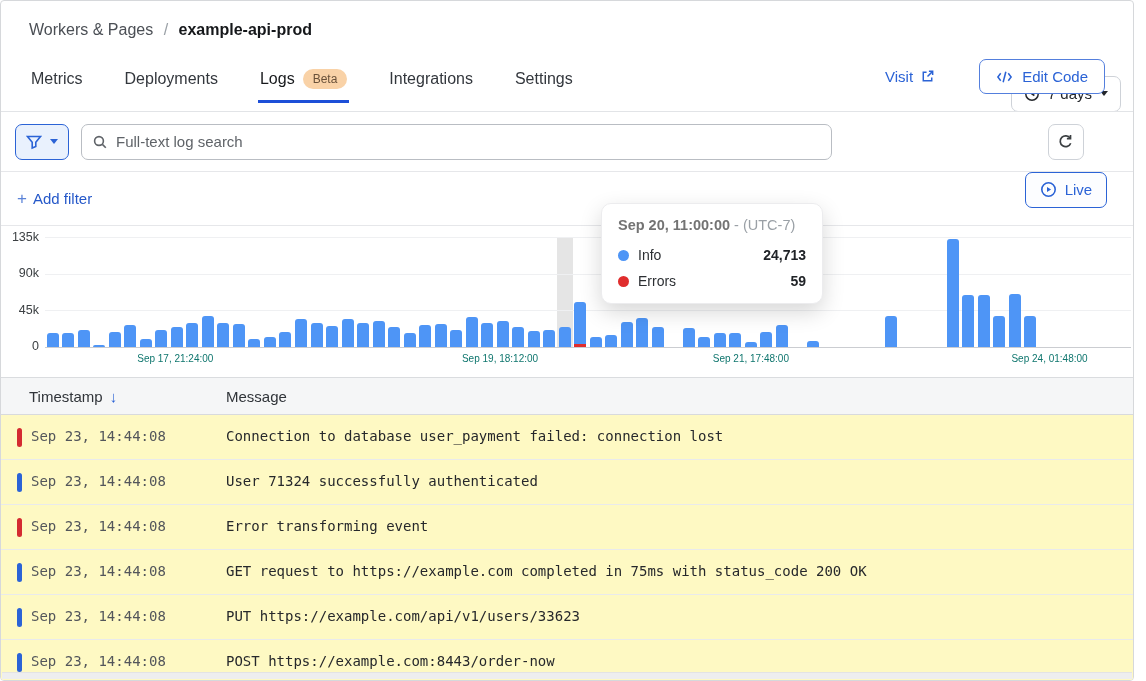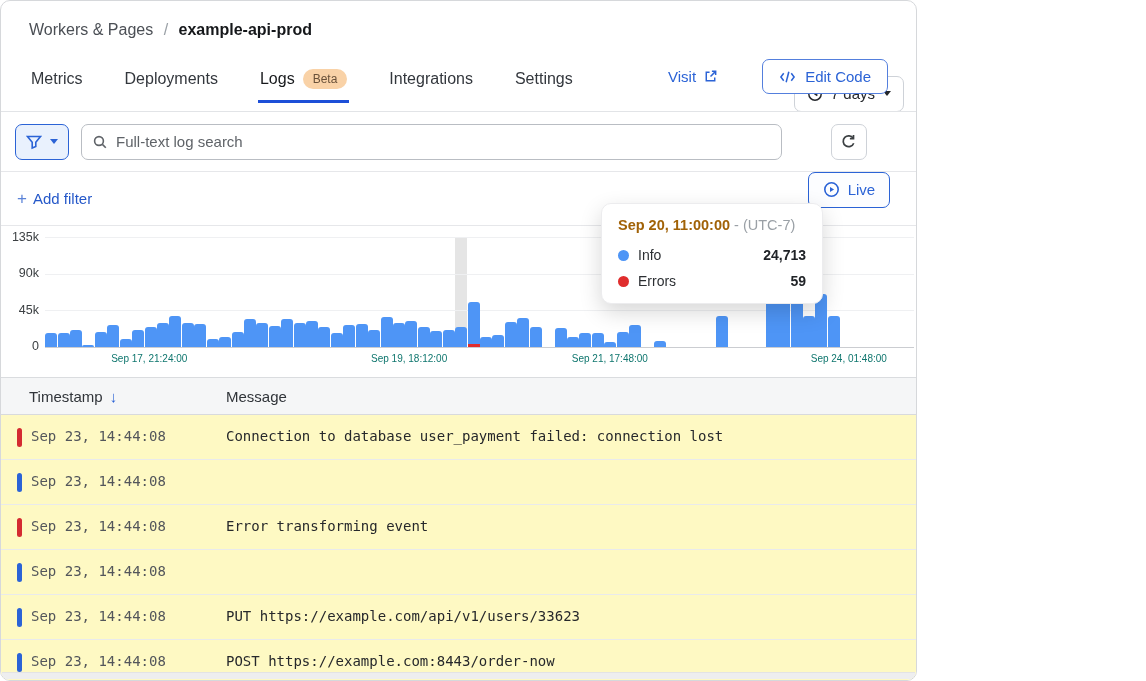--- a/index.html
+++ b/index.html
@@ -1,20 +1,20 @@
 <!DOCTYPE html>
 <html><head>
 <meta charset="utf-8">
 <style>
   * { margin:0; padding:0; box-sizing:border-box; }
   html,body { background:#ffffff; }
   body { font-family:"Liberation Sans", sans-serif; color:#1f2226; }
   .page {
-    position:relative; width:917px; height:681px; background:#fff;
-    border:1px solid #d6d8db; border-radius:10px; overflow:hidden;
+    position:relative; width:1134px; height:681px; background:#fff;
+    border:1px solid #d6d8db; border-radius:4px; overflow:hidden;
   }
   
   .hdr { height:111px; border-bottom:1px solid #e2e4e7; position:relative; }
   .crumbs { position:absolute; left:28px; top:20px; font-size:16px; }
   .crumb-parent { color:#4b4f55; }
   .crumb-sep { color:#9aa0a6; margin:0 6px; }
   .crumb-current { color:#15171a; font-weight:bold; }
   .tabs { position:absolute; left:28px; top:58px; display:flex; gap:38px; align-items:center; }
   .tab { font-size:16px; color:#33373d; padding:10px 2px 14px; cursor:pointer; display:flex; align-items:center; gap:8px; }
   .tab.active { color:#17191c; border-bottom:3px solid #1d4fd8; padding-bottom:11px; }
@@ -60,21 +60,21 @@
   .slot { flex:1; height:110px; display:flex; align-items:flex-end; justify-content:center; }
   .slot.hovered { background:#e5e5e5; }
   .bar { width:12px; background:#4e95f6; border-radius:3px 3px 0 0; position:relative; }
   .err { position:absolute; bottom:0; left:0; right:0; background:#e02d2d; }
   .xticks { position:absolute; left:44px; right:2px; top:127px; height:16px; }
   .xtick { position:absolute; transform:translateX(-50%); font-size:10px; color:#0f766e; white-space:nowrap; }
   
   .tip { position:absolute; left:600px; top:202px; width:222px; background:#fff; border:1px solid #ececee;
     border-radius:10px; box-shadow:0 8px 22px rgba(0,0,0,.16); padding:13px 16px 14px; z-index:20; }
   .tip-title { font-size:14.5px; }
-  .tip-title b { color:#a16207; }
+  .tip-title b { color:#737373; }
   .tip-tz { color:#9aa0a6; }
   .tip-rows { margin-top:14px; display:flex; flex-direction:column; gap:10px; }
   .tip-row { display:flex; align-items:center; gap:9px; font-size:14px; color:#2c2f33; }
   .dot { width:11px; height:11px; border-radius:50%; flex:0 0 auto; }
   .tip-val { margin-left:auto; font-weight:bold; color:#202327; }
   
   .thead { height:38px; background:#f5f6f7; border-top:1px solid #dadcdf; border-bottom:1px solid #d8dadd;
     display:flex; align-items:center; font-size:15px; color:#303439; position:relative; }
   .th-ts { position:absolute; left:28px; display:flex; gap:7px; align-items:flex-end; cursor:pointer; }
   .sort { color:#2b63d6; font-size:15px; }
@@ -429,29 +429,31 @@
   </div>
   <div class="rows">
       <div class="log-row">
         <span class="sev error"></span>
         <span class="ts">Sep 23, 14:44:08</span>
         <span class="msg">Connection to database user_payment failed: connection lost</span>
       </div>
       <div class="log-row">
         <span class="sev info"></span>
         <span class="ts">Sep 23, 14:44:08</span>
+        <span class="msg">User 71324 successfully authenticated</span>
       </div>
       <div class="log-row">
         <span class="sev error"></span>
         <span class="ts">Sep 23, 14:44:08</span>
         <span class="msg">Error transforming event</span>
       </div>
       <div class="log-row">
         <span class="sev info"></span>
         <span class="ts">Sep 23, 14:44:08</span>
+        <span class="msg">GET request to https://example.com completed in 75ms with status_code 200 OK</span>
       </div>
       <div class="log-row">
         <span class="sev info"></span>
         <span class="ts">Sep 23, 14:44:08</span>
         <span class="msg">PUT https://example.com/api/v1/users/33623</span>
       </div>
       <div class="log-row">
         <span class="sev info"></span>
         <span class="ts">Sep 23, 14:44:08</span>
         <span class="msg">POST https://example.com:8443/order-now</span>

